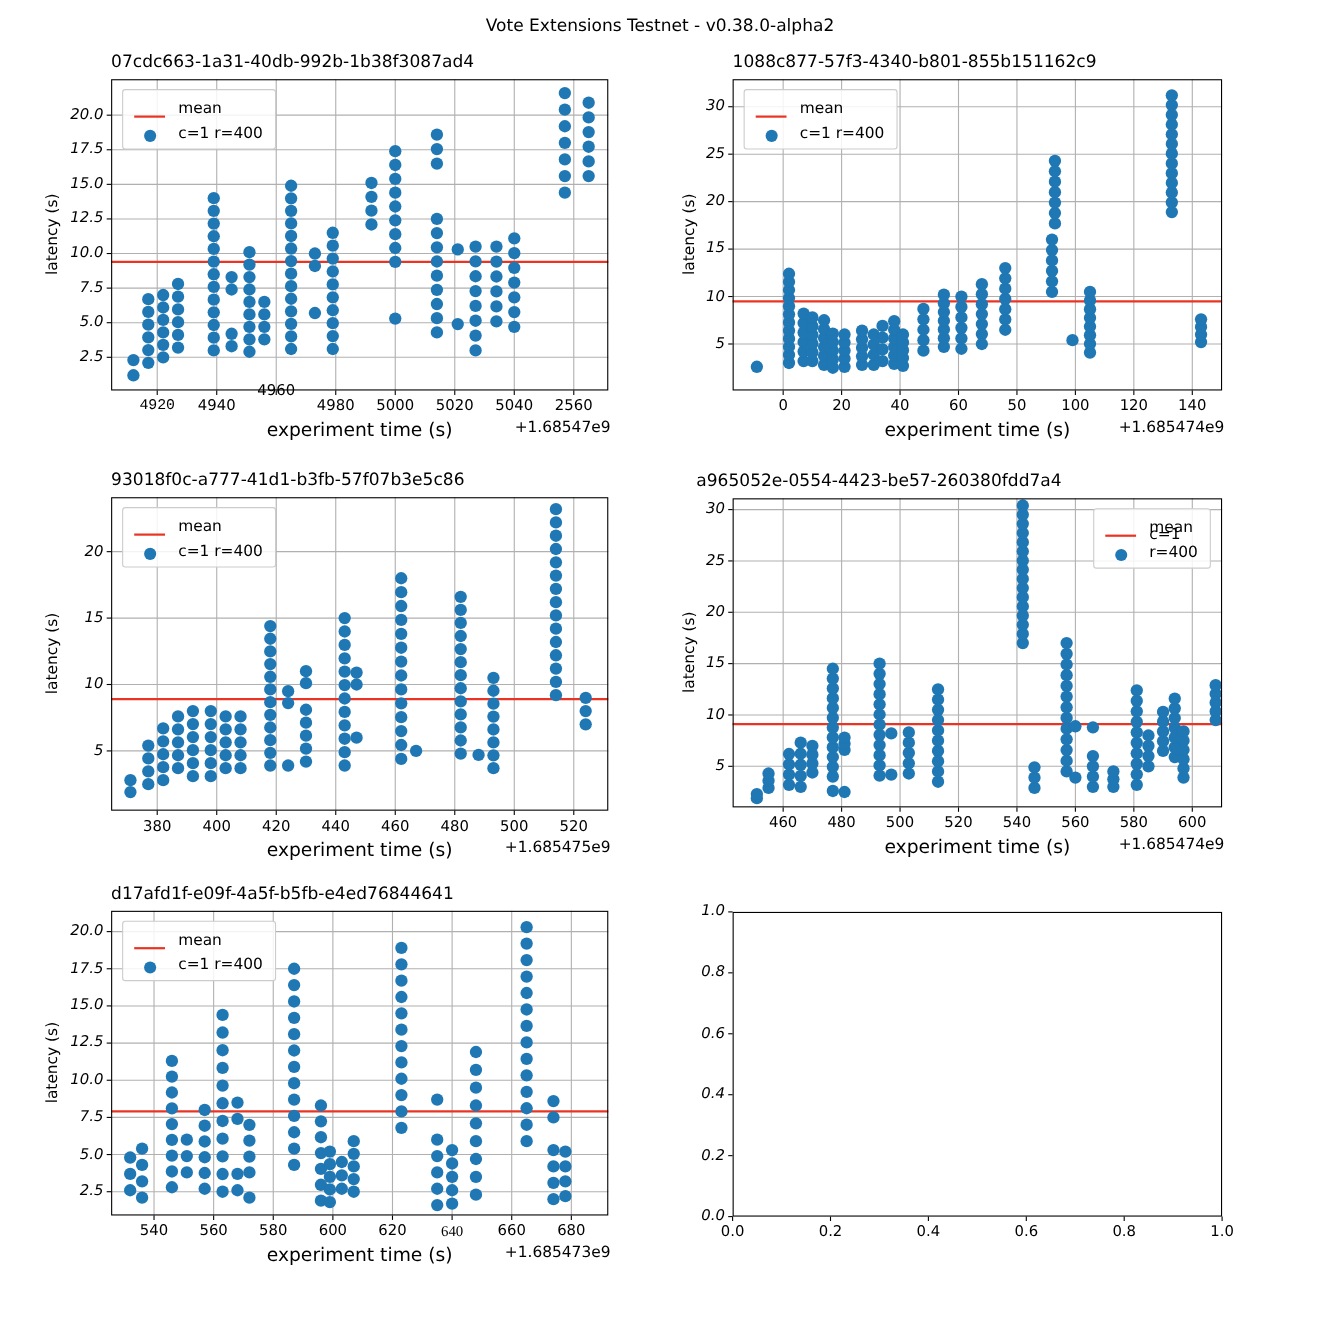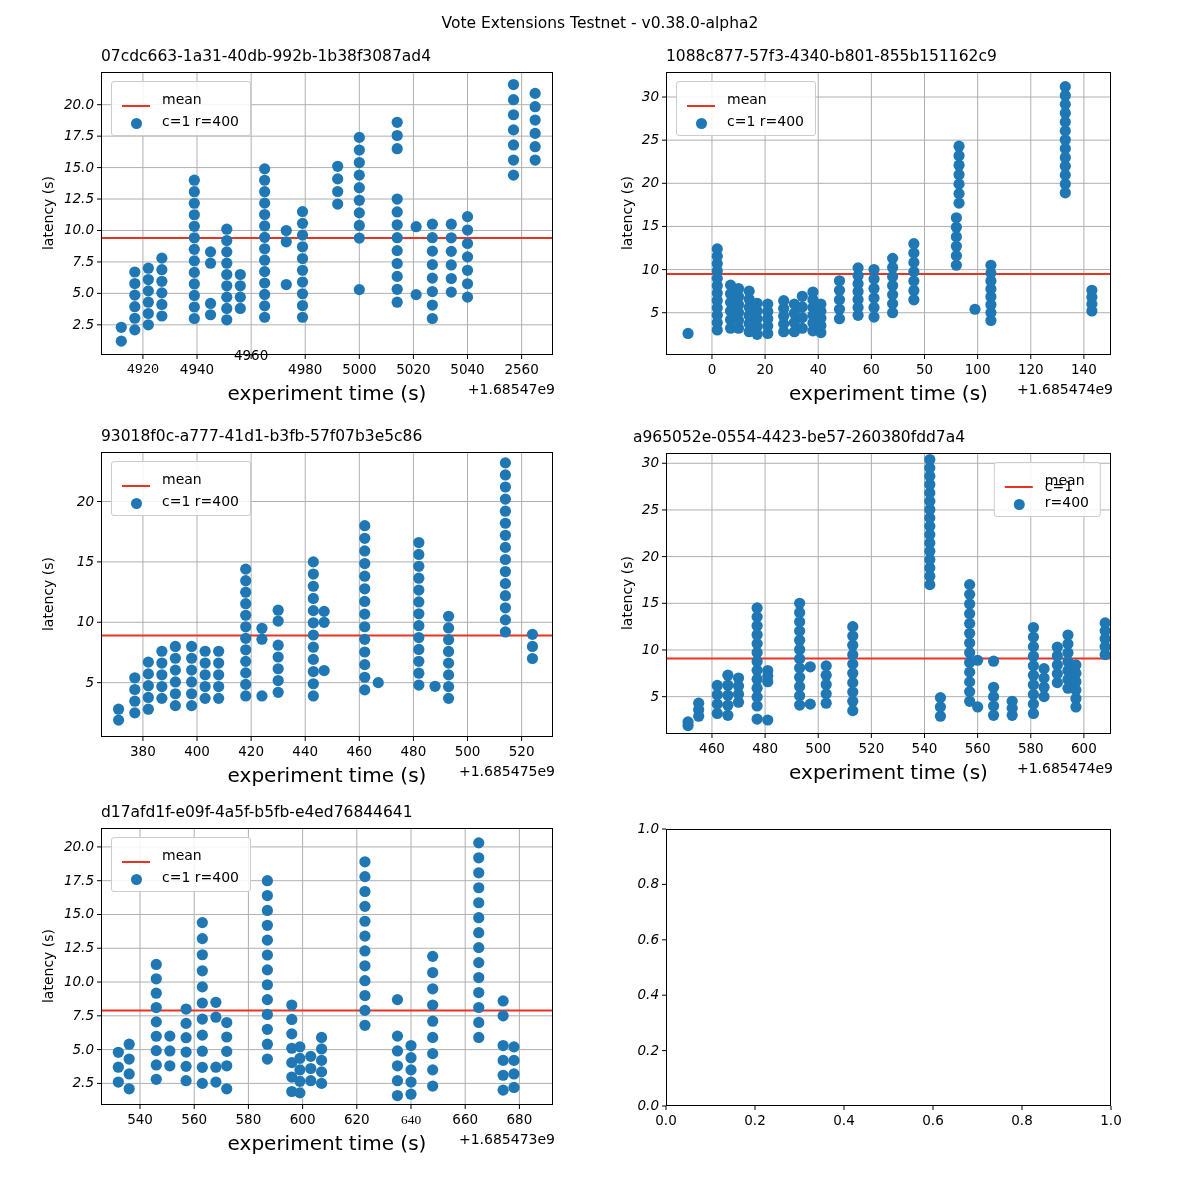--- a/index.html
+++ b/index.html
@@ -6,21 +6,21 @@
   #figure{
     position:relative;width:1200px;height:1200px;background:#ffffff;
     font-family:"DejaVu Sans", sans-serif;color:#000;overflow:hidden;
   }
   .suptitle{position:absolute;left:0;top:14px;width:1200px;text-align:center;font-size:15.5px;}
   .sp-title{position:absolute;text-align:left;font-size:15.5px;white-space:nowrap;}
   .axes-svg{position:absolute;overflow:visible;}
   .tick-label{position:absolute;font-size:13.5px;white-space:nowrap;line-height:1;}
   .xtick{transform:translateX(-50%);}
   .ytick{width:60px;text-align:right;transform:translateY(-50%);font-style:italic;}
-  .xaxis-label{position:absolute;font-size:20px;transform:translateX(-50%);white-space:nowrap;}
+  .xaxis-label{position:absolute;font-size:17px;transform:translateX(-50%);white-space:nowrap;}
   .offset-label{position:absolute;font-size:14px;transform:translateX(-100%);white-space:nowrap;}
   .yaxis-label{position:absolute;width:140px;text-align:center;font-size:14px;transform:rotate(-90deg);white-space:nowrap;}
   .legend{
     position:absolute;border:1px solid #cccccc;border-radius:3px;
     background:rgba(255,255,255,0.85);padding:6px 11px 6px 10px;
     display:flex;flex-direction:column;gap:3px;font-size:14px;
   }
   .legend-row{display:flex;align-items:flex-end;gap:12px;height:19px;}
   .legend-swatch{width:28px;display:flex;align-items:center;justify-content:center;flex:0 0 28px;}
   .legend-line{width:28px;height:0;border-top:2px solid #f00;}

